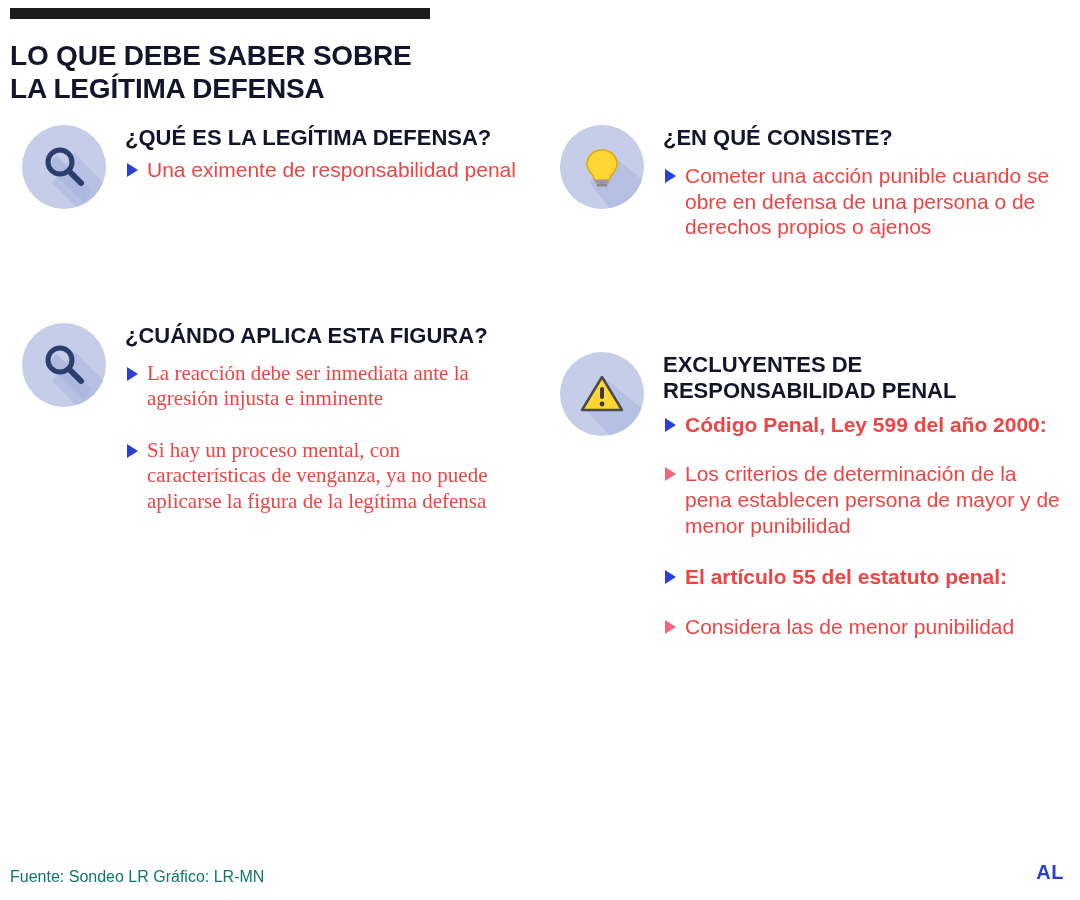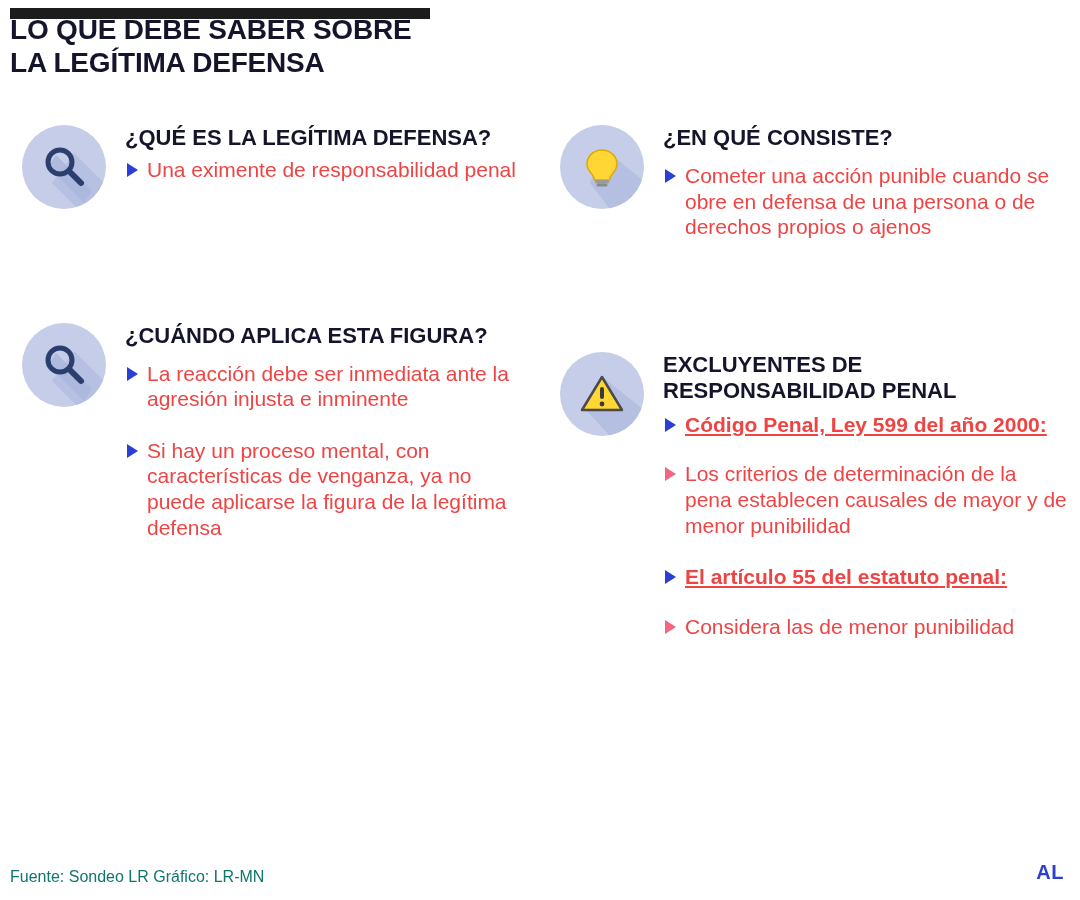--- a/index.html
+++ b/index.html
@@ -21,21 +21,21 @@
     left: 10px;
     top: 8px;
     width: 420px;
     height: 11px;
     background: #1c1c1c;
   }
 
   .title {
     position: absolute;
     left: 10px;
-    top: 14px;
+    top: 40px;
     width: 520px;
     font-size: 28px;
     font-weight: bold;
     line-height: 1.17;
     letter-spacing: -0.2px;
     color: #14142b;
   }
   .title .line { display: block; }
 
   
@@ -112,21 +112,21 @@
     position: absolute;
     left: 2px;
     top: 6px;
     width: 0;
     height: 0;
     border-top: 7px solid transparent;
     border-bottom: 7px solid transparent;
     border-left: 11px solid #2b3fd4;
   }
   ul.bullets li.pink .tri { border-left-color: #f2667f; }
-  ul.bullets li.bold { font-weight: bold; text-decoration: underline; }
+  ul.bullets li.bold { font-weight: bold; }
 
   .source {
     position: absolute;
     left: 10px;
     bottom: 14px;
     font-size: 16px;
     color: #0f766e;
   }
   .logo {
     position: absolute;
@@ -192,21 +192,21 @@
           <circle cx="21" cy="20" r="12" fill="none" stroke="#2c3e6e" stroke-width="5"></circle>
           <line x1="30" y1="29" x2="42" y2="41" stroke="#2c3e6e" stroke-width="6" stroke-linecap="round"></line>
         </svg>
       </div>
     </div>
     <div class="block-body">
       <div class="head">
         <span class="line">¿CUÁNDO APLICA</span>
         <span class="line">ESTA FIGURA?</span>
       </div>
-      <ul class="bullets" style="margin-top:12px;">
+      <ul class="bullets" style="margin-top:12px;font-family:Liberation Serif, serif;">
         <li style="margin-bottom:26px;">
           <span class="tri"></span>
           <span>La reacción debe ser inmediata ante la agresión injusta e inminente</span>
         </li>
         <li>
           <span class="tri"></span>
           <span>Si hay un proceso mental, con características de venganza, ya no puede aplicarse la figura de la legítima defensa</span>
         </li>
       </ul>
     </div>
@@ -264,21 +264,21 @@
         <span class="line">EXCLUYENTES DE</span>
         <span class="line">RESPONSABILIDAD PENAL</span>
       </div>
       <ul class="bullets" style="margin-top:8px; padding-left:0;">
         <li class="bold" style="margin-bottom:24px;">
           <span class="tri"></span>
           <span>Código Penal, Ley 599 del año 2000:</span>
         </li>
         <li class="pink" style="margin-bottom:26px;">
           <span class="tri"></span>
-          <span>Los criterios de determinación de la pena establecen causales de mayor y de menor punibilidad</span>
+          <span>Los criterios de determinación de la pena establecen persona de mayor y de menor punibilidad</span>
         </li>
         <li class="bold" style="margin-bottom:24px;">
           <span class="tri"></span>
           <span>El artículo 55 del estatuto penal:</span>
         </li>
         <li class="pink">
           <span class="tri"></span>
           <span>Considera las de menor punibilidad</span>
         </li>
       </ul>

